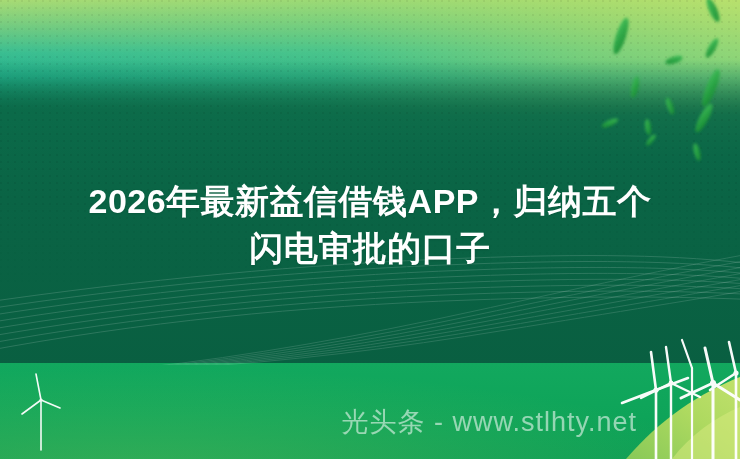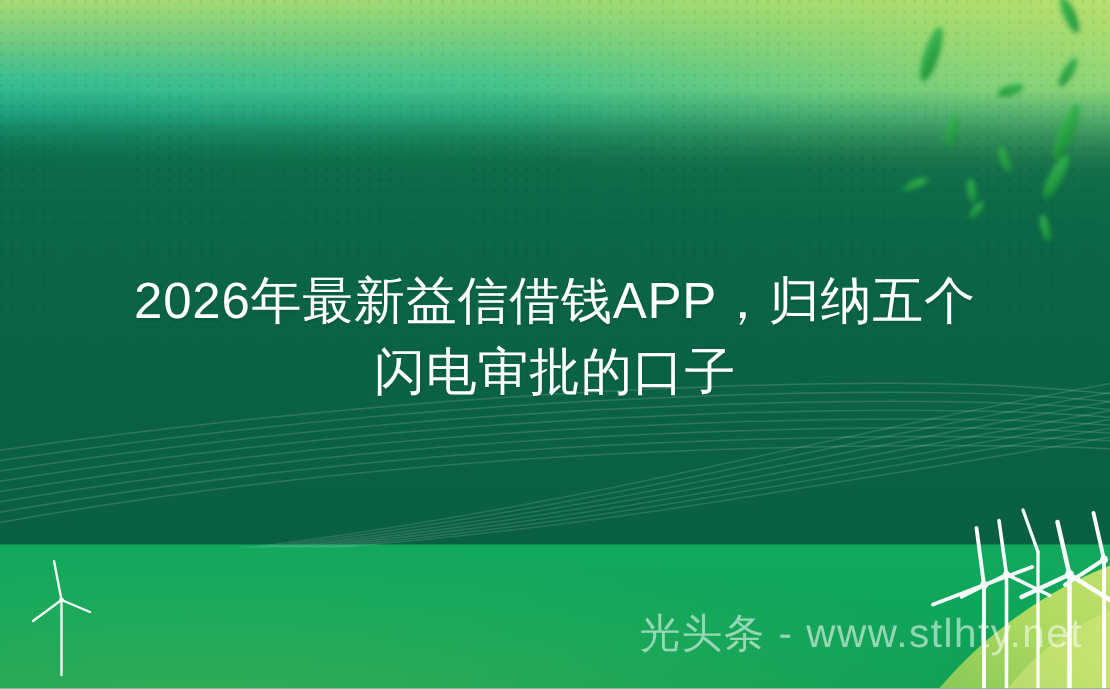--- a/index.html
+++ b/index.html
@@ -75,27 +75,27 @@
 
   
   #title{
     position:absolute;left:0;top:178px;width:740px;
     text-align:center;
     color:#ffffff;
     font-size:34px;
     line-height:47px;
     letter-spacing:0.5px;
     white-space:pre-line;
-    font-weight:400;
+    font-weight:700;
     text-shadow:0 1px 2px rgba(0,0,0,0.12);
   }
 
   
   #watermark{
-    position:absolute;left:0;top:404px;width:740px;
+    position:absolute;left:0;top:404px;width:655px;
     text-align:right;
     padding-right:18px;
     box-sizing:border-box;
     color:rgba(255,255,255,0.55);
     font-size:27px;
     letter-spacing:1px;
     white-space:nowrap;
   }
 </style>
 </head>

